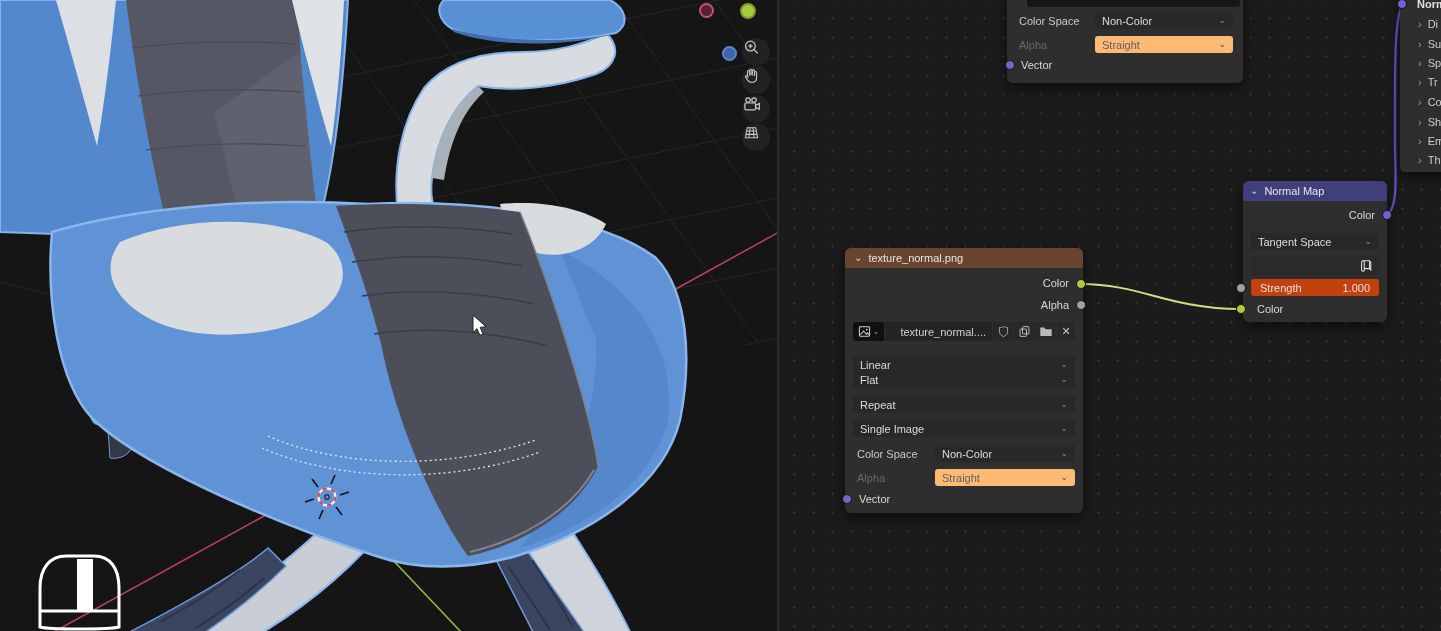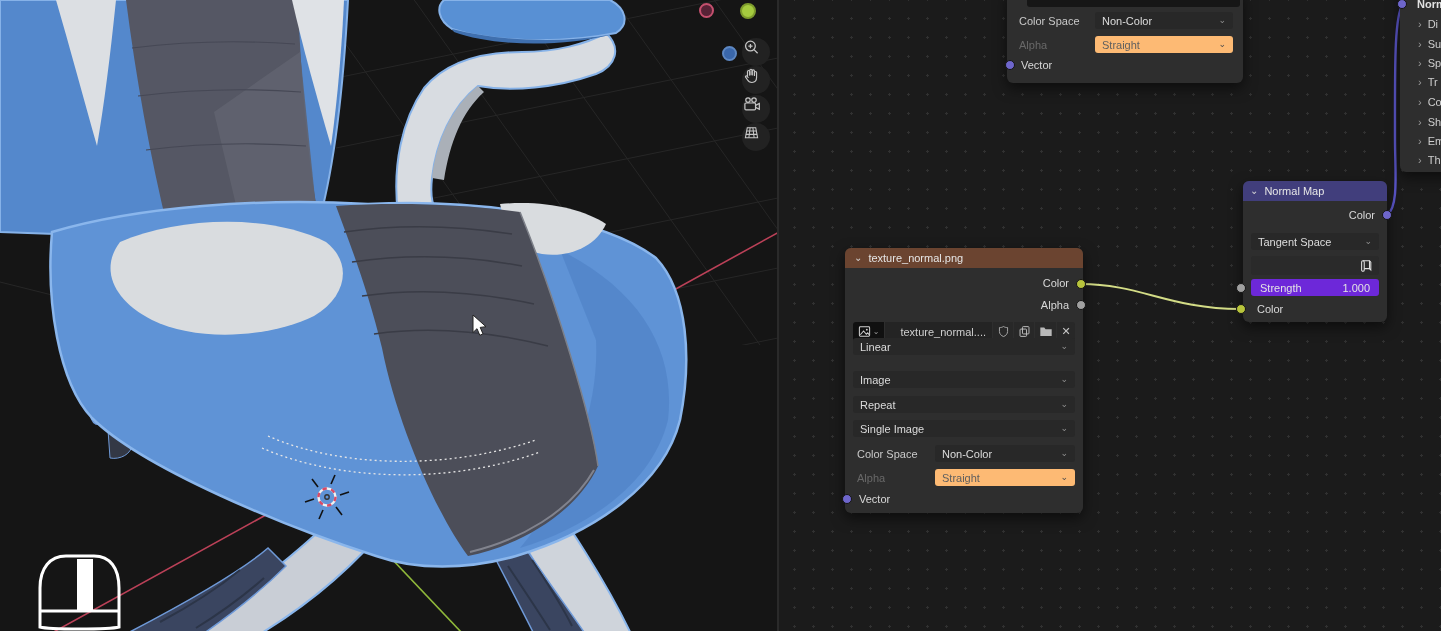--- a/index.html
+++ b/index.html
@@ -25,21 +25,21 @@
          color:#e6e6e6;font-size:11px;}
   .nhead .chev{font-size:10px;color:#d5d5d5;transform:translateY(-1px);}
   .nrow{position:absolute;display:flex;align-items:center;box-sizing:border-box;}
   .lab{color:#c9c9c9;}
   .lab.dim{color:#686868;}
   .sel{background:#282828;border-radius:3px;height:17px;display:flex;align-items:center;
        justify-content:space-between;padding:0 7px;box-sizing:border-box;color:#dcdcdc;flex:1;}
   .sel .cv{color:#909090;font-size:9px;transform:translateY(-1px);}
   .sel.dim{background:#fdba74;color:#5f5f5f;}
   .sel.dim .cv{color:#4d4d4d;}
-  .numfield{background:#6d28d9;border-radius:3px;height:17px;display:flex;align-items:center;
+  .numfield{background:#c2410c;border-radius:3px;height:17px;display:flex;align-items:center;
        justify-content:space-between;padding:0 9px;box-sizing:border-box;color:#e3e3e3;flex:1;}
   .darkfield{background:#191919;border-radius:3px;height:19px;display:flex;align-items:center;
        padding:0 6px;box-sizing:border-box;color:#cfcfcf;justify-content:flex-end;}
   .socket{position:absolute;width:10px;height:10px;border-radius:50%;border:1px solid #141414;
        box-sizing:border-box;z-index:6;}
   .iconbtn{height:19px;display:flex;align-items:center;justify-content:center;background:#282828;}
   #wires{position:absolute;left:0;top:0;z-index:4;pointer-events:none;}
   .node{z-index:5;}
   .panelrow{position:absolute;display:flex;align-items:center;gap:6px;color:#cdcdcd;font-size:11px;}
   .panelrow .ar{color:#9a9a9a;font-size:11px;}
@@ -266,29 +266,29 @@
       </div>
       <div class="iconbtn" style="width:21px;">
         <svg width="14" height="13" viewBox="0 0 16 14">
           <path d="M1.5 2.5 h4.5 l1.5 2 h7 v7.5 h-13 Z" fill="#b9b9b9"></path>
         </svg>
       </div>
       <div class="iconbtn" style="width:18px;border-radius:0 3px 3px 0;color:#c6c6c6;font-size:11px;">
         <span>✕</span>
       </div>
     </div>
-    <div class="nrow" style="left:8px;right:8px;top:90px;height:17px;">
+    <div class="nrow" style="left:8px;right:8px;top:108px;height:17px;">
       <div class="sel">
         <span>Linear</span>
         <span class="cv">⌄</span>
       </div>
     </div>
     <div class="nrow" style="left:8px;right:8px;top:123px;height:17px;">
       <div class="sel">
-        <span>Image</span>
+        <span>Flat</span>
         <span class="cv">⌄</span>
       </div>
     </div>
     <div class="nrow" style="left:8px;right:8px;top:148px;height:17px;">
       <div class="sel">
         <span>Repeat</span>
         <span class="cv">⌄</span>
       </div>
     </div>
     <div class="nrow" style="left:8px;right:8px;top:172px;height:17px;">

